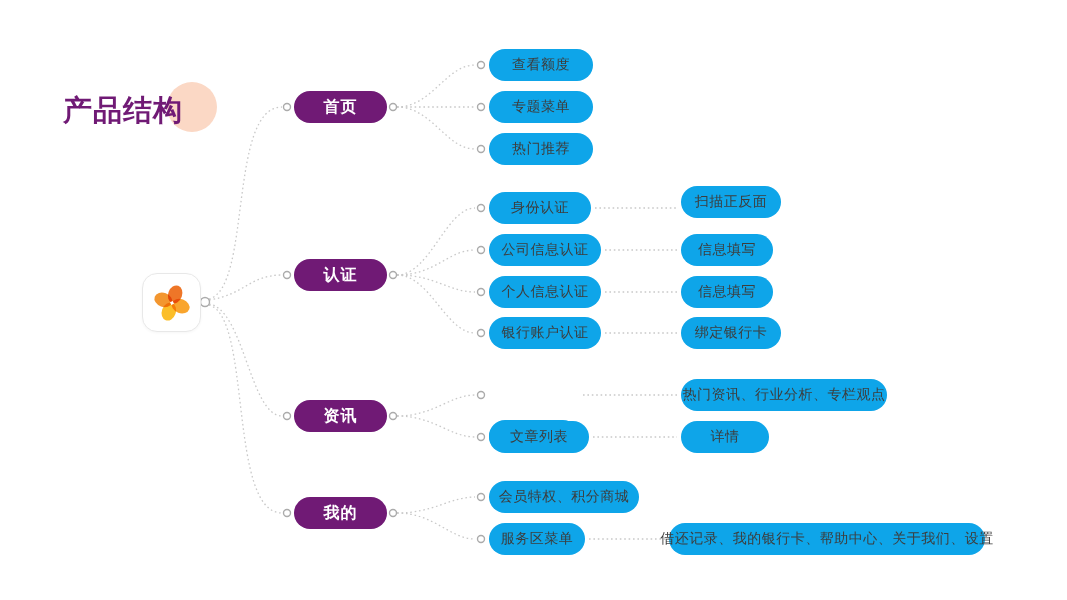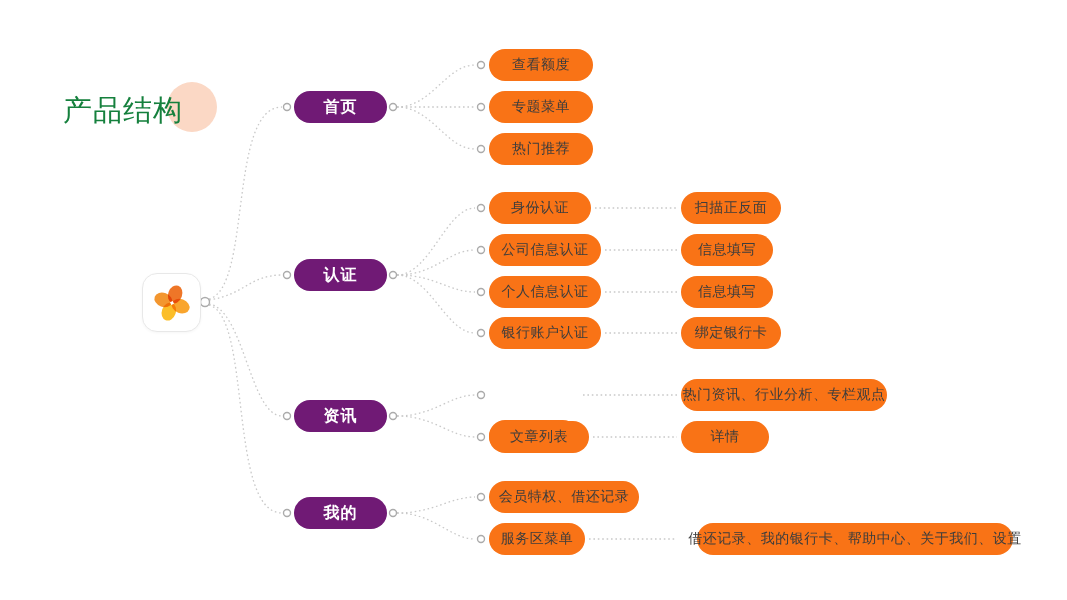--- a/index.html
+++ b/index.html
@@ -17,21 +17,21 @@
   
   .title-wrap { position: absolute; left: 63px; top: 80px; width: 220px; height: 60px; }
   .title-circle {
     position: absolute; left: 104px; top: 2px;
     width: 50px; height: 50px; border-radius: 50%;
     background: #FBD8C5;
     z-index: 0;
   }
   .page-title {
     position: absolute; left: 0; top: 11px;
-    font-size: 29px; font-weight: 400; color: #15803d;
+    font-size: 29px; font-weight: 700; color: #701a75;
     letter-spacing: 1px; z-index: 1; white-space: nowrap;
   }
   
   .root-icon {
     position: absolute; left: 142px; top: 273px;
     width: 59px; height: 59px;
     background: #ffffff;
     border: 1px solid #e8e8e8;
     border-radius: 15px;
     box-sizing: border-box;
@@ -52,21 +52,21 @@
     z-index: 2;
   }
   .node.main {
     width: 93px;
     background: #701a75;
     color: #ffffff;
     font-size: 16px; font-weight: 700;
     letter-spacing: 1px;
   }
   .node.sub {
-    background: #f97316;
+    background: #0ea5e9;
     color: #3d3d3d;
     font-size: 14px;
     letter-spacing: 0.5px;
   }
 </style>
 </head>
 <body>
 
 <div id="canvas">
 
@@ -149,29 +149,29 @@
 
   <div class="node sub" style="left:489px; top:49px;  width:104px;">查看额度</div>
   <div class="node sub" style="left:489px; top:91px;  width:104px;">专题菜单</div>
   <div class="node sub" style="left:489px; top:133px; width:104px;">热门推荐</div>
 
   <div class="node sub" style="left:489px; top:234px; width:112px;">公司信息认证</div>
   <div class="node sub" style="left:489px; top:192px; width:102px;">身份认证</div>
   <div class="node sub" style="left:489px; top:276px; width:112px;">个人信息认证</div>
   <div class="node sub" style="left:489px; top:317px; width:112px;">银行账户认证</div>
 
-  <div class="node sub" style="left:681px; top:192px; width:100px;text-align:right;">扫描正反面</div>
+  <div class="node sub" style="left:681px; top:186px; width:100px;text-align:right;">扫描正反面</div>
   <div class="node sub" style="left:681px; top:234px; width:92px;">信息填写</div>
   <div class="node sub" style="left:681px; top:276px; width:92px;">信息填写</div>
   <div class="node sub" style="left:681px; top:317px; width:100px;">绑定银行卡</div>
 
   <div class="node sub" style="left:489px; top:379px; width:90px;margin-top:41px;">分类</div>
   <div class="node sub" style="left:489px; top:421px; width:100px;">文章列表</div>
 
   <div class="node sub" style="left:681px; top:379px; width:206px;">热门资讯、行业分析、专栏观点</div>
   <div class="node sub" style="left:681px; top:421px; width:88px;">详情</div>
 
-  <div class="node sub" style="left:489px; top:481px; width:150px;">会员特权、借还记录</div>
+  <div class="node sub" style="left:489px; top:481px; width:150px;">会员特权、积分商城</div>
   <div class="node sub" style="left:489px; top:523px; width:96px;">服务区菜单</div>
 
-  <div class="node sub" style="left:697px; top:523px; width:316px;text-align:right;">借还记录、我的银行卡、帮助中心、关于我们、设置</div>
+  <div class="node sub" style="left:669px; top:523px; width:316px;text-align:right;">借还记录、我的银行卡、帮助中心、关于我们、设置</div>
 
 </div>
 
 </body></html>

